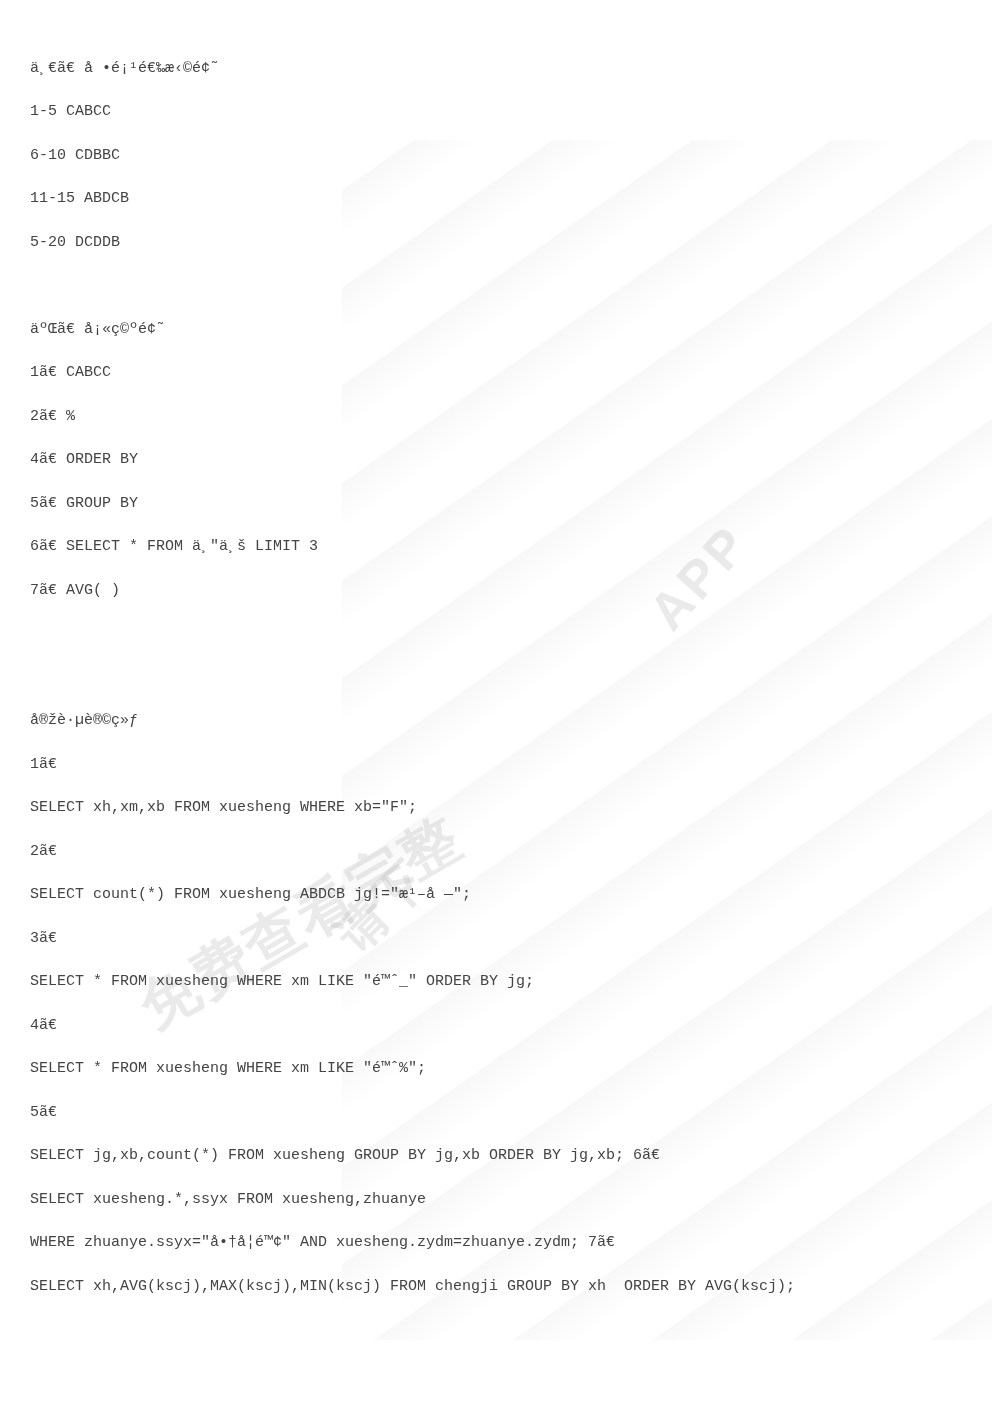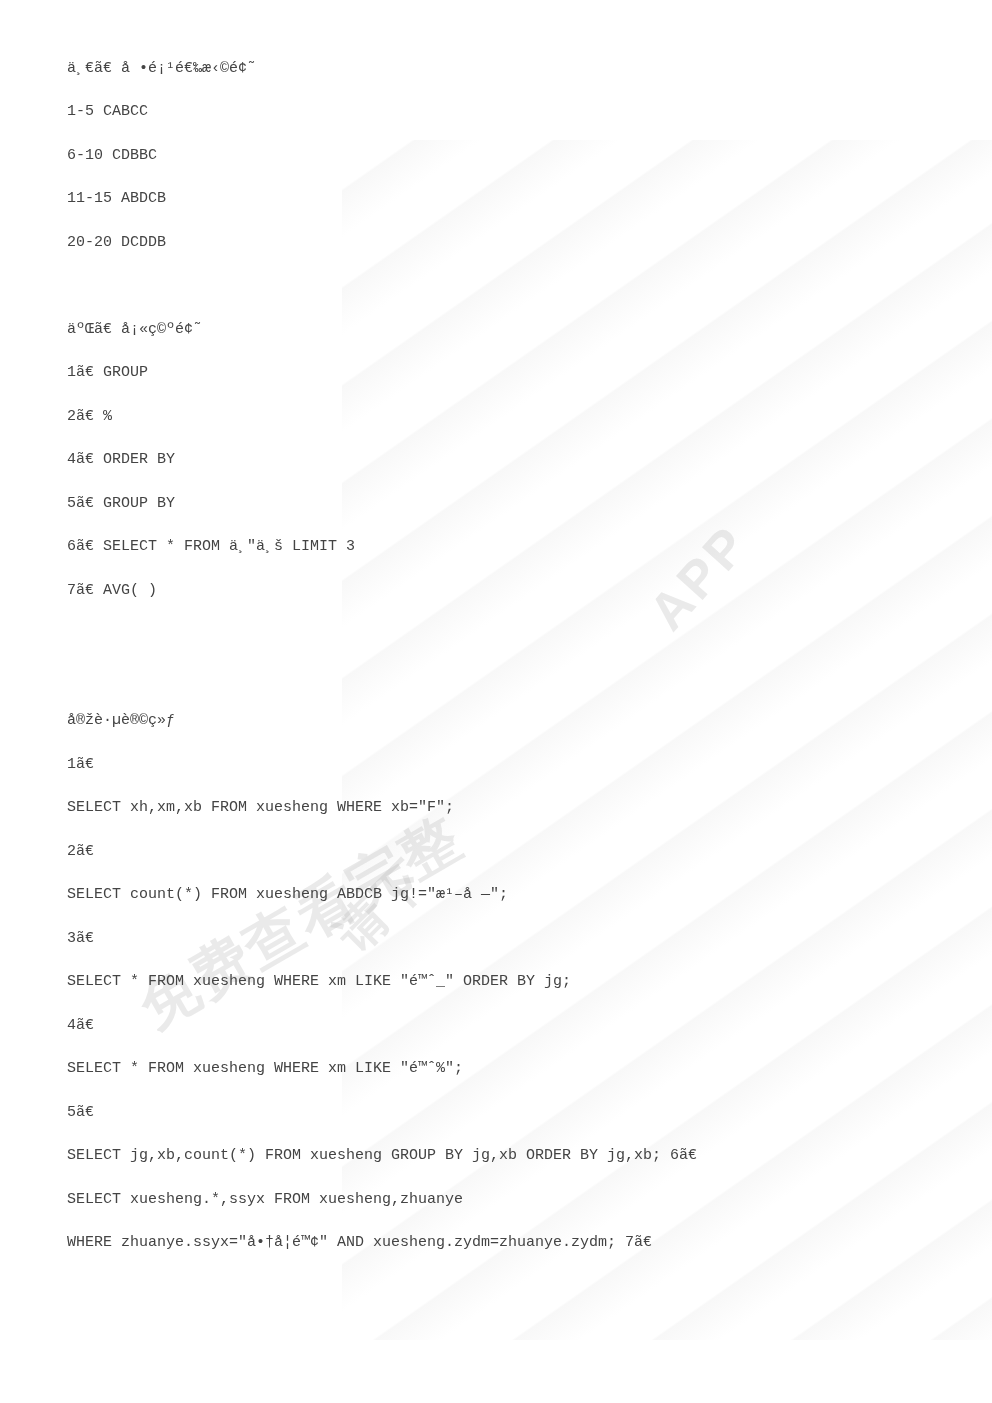--- a/index.html
+++ b/index.html
@@ -19,21 +19,20 @@
       position: relative;
       overflow: hidden;
     }
     .content {
       position: relative;
       z-index: 2;
       white-space: pre;
     }
     .line {
       display: block;
-      margin-left: 37px;
     }
     .watermark {
       position: absolute;
       z-index: 1;
       color: rgba(180, 180, 180, 0.28);
       font-family: "Microsoft YaHei", "SimHei", sans-serif;
       font-weight: bold;
       pointer-events: none;
       transform-origin: center center;
     }
@@ -78,44 +77,45 @@
 </head>
 <body>
 
 <div class="brush-streaks"></div>
 
 <div class="content">
 <span class="line">ä¸€ã€ å •é¡¹é€‰æ‹©é¢˜</span>
 <span class="line">1-5 CABCC</span>
 <span class="line">6-10 CDBBC</span>
 <span class="line">11-15 ABDCB</span>
-<span class="line">20-20 DCDDB</span>
+<span class="line">5-20 DCDDB</span>
 <span class="line">&nbsp;</span>
 <span class="line">äºŒã€ å¡«ç©ºé¢˜</span>
-<span class="line">1ã€ GROUP</span>
+<span class="line">1ã€ CABCC</span>
 <span class="line">2ã€ %</span>
 <span class="line">4ã€ ORDER BY</span>
 <span class="line">5ã€ GROUP BY</span>
 <span class="line">6ã€ SELECT * FROM ä¸"ä¸š LIMIT 3</span>
 <span class="line">7ã€ AVG( )</span>
 <span class="line">&nbsp;</span>
 <span class="line">&nbsp;</span>
 <span class="line">å®žè·µè®©ç»ƒ</span>
 <span class="line">1ã€</span>
 <span class="line">SELECT xh,xm,xb FROM xuesheng WHERE xb="F";</span>
 <span class="line">2ã€</span>
 <span class="line">SELECT count(*) FROM xuesheng ABDCB jg!="æ¹–å —";</span>
 <span class="line">3ã€</span>
 <span class="line">SELECT * FROM xuesheng WHERE xm LIKE "é™ˆ_" ORDER BY jg;</span>
 <span class="line">4ã€</span>
 <span class="line">SELECT * FROM xuesheng WHERE xm LIKE "é™ˆ%";</span>
 <span class="line">5ã€</span>
 <span class="line">SELECT jg,xb,count(*) FROM xuesheng GROUP BY jg,xb ORDER BY jg,xb; 6ã€</span>
 <span class="line">SELECT xuesheng.*,ssyx FROM xuesheng,zhuanye</span>
 <span class="line">WHERE zhuanye.ssyx="å•†å­¦é™¢" AND xuesheng.zydm=zhuanye.zydm; 7ã€</span>
+<span class="line">SELECT xh,AVG(kscj),MAX(kscj),MIN(kscj) FROM chengji GROUP BY xh  ORDER BY AVG(kscj);</span>
 
 
 
 
 
 
 
 </div>
 
 <div class="watermark wm1">免费查看完整</div>

